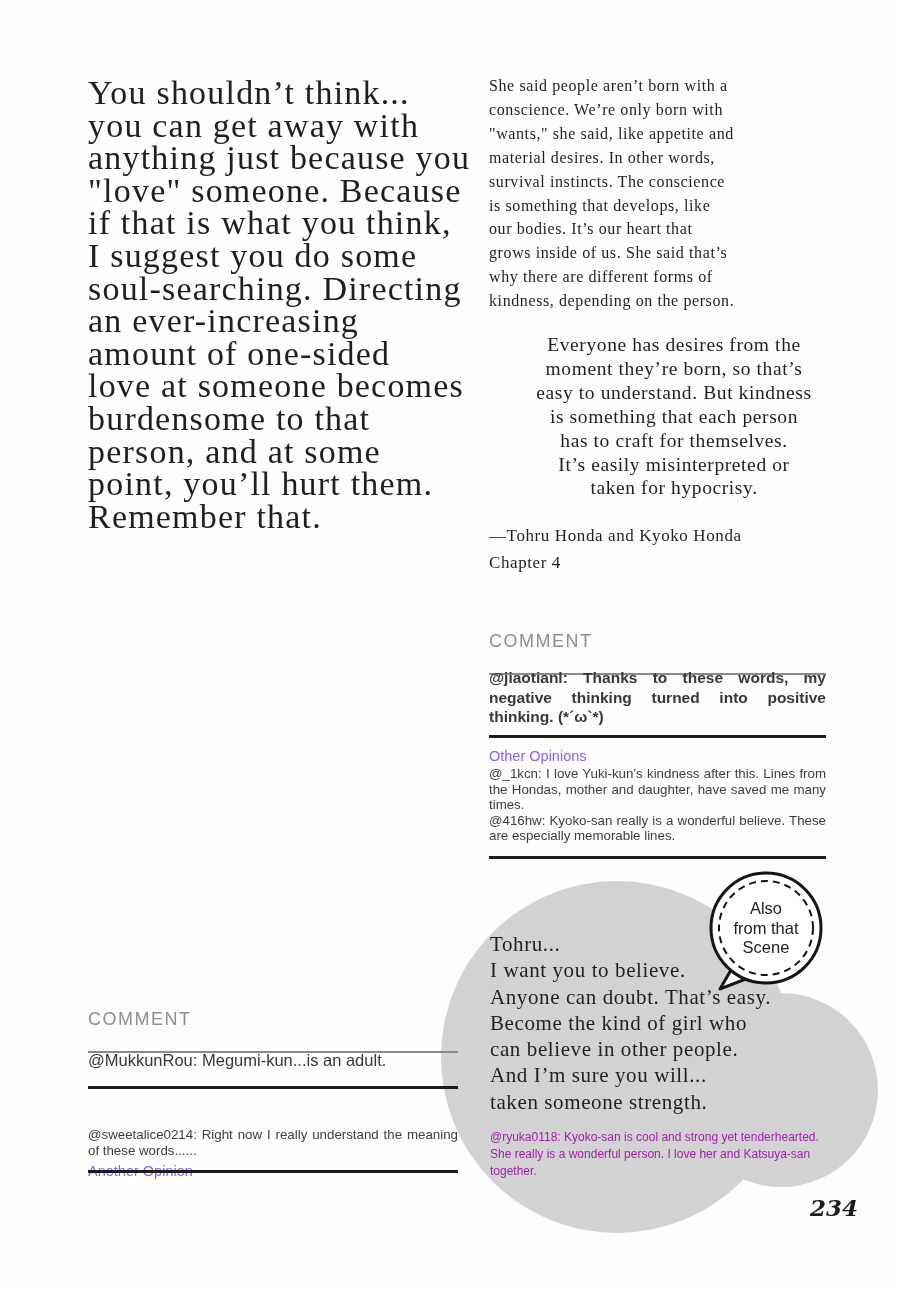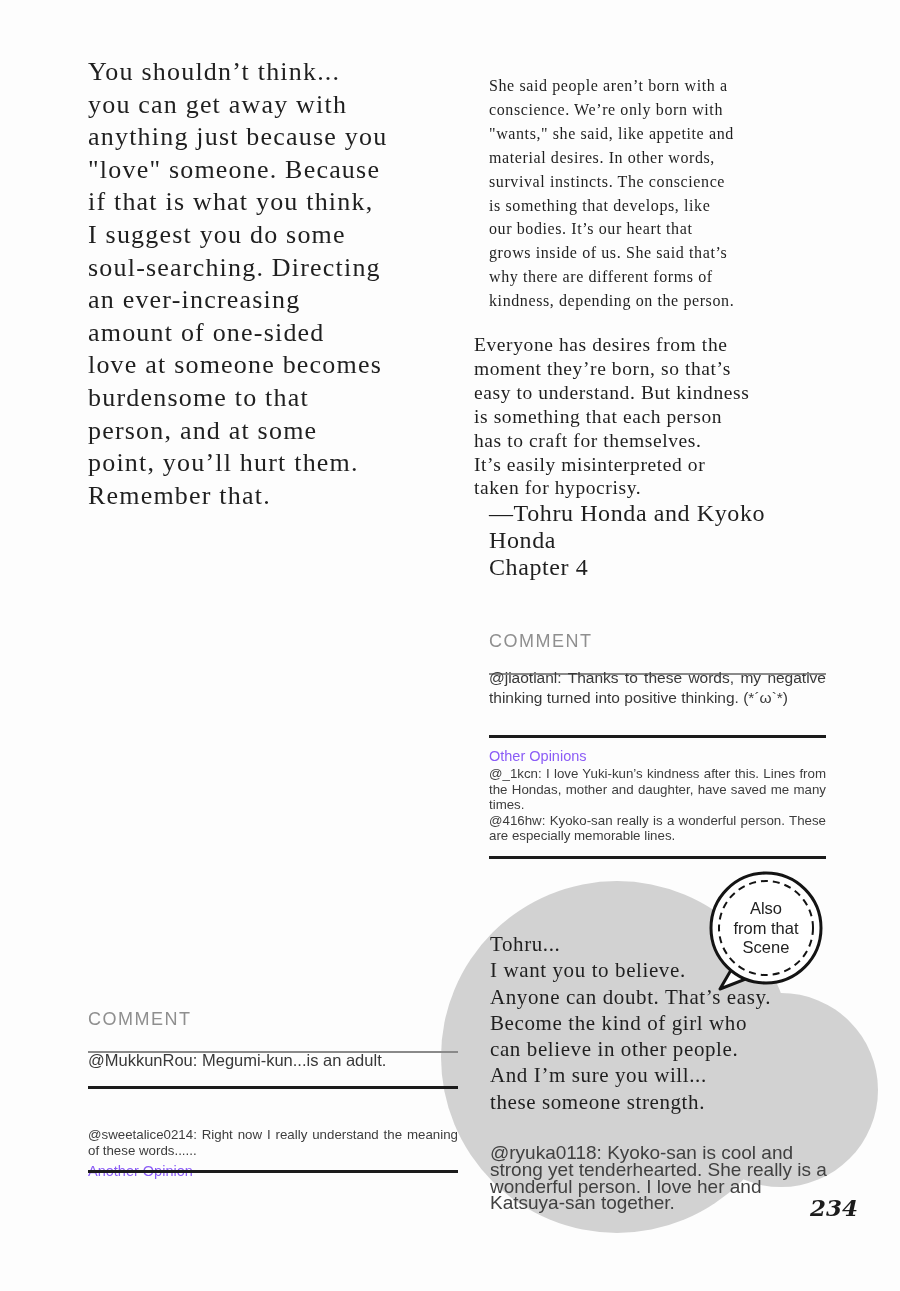--- a/index.html
+++ b/index.html
@@ -15,44 +15,44 @@
   }
   .serif {
     font-family: "Liberation Serif", "DejaVu Serif", serif;
     color: #1f1f1f;
   }
   .pre { white-space: pre-line; }
   .abs { position: absolute; }
 
   
   .quote-left {
-    left: 88px; top: 56px; width: 386px;
-    font-size: 26px; line-height: 32.6px; letter-spacing: 1.2px;
+    left: 88px; top: 77px; width: 386px;
+    font-size: 34px; line-height: 32.6px; letter-spacing: 1.2px;
   }
   .attr-left { left: 88px; top: 543px; width: 386px;
     font-size: 20.5px; line-height: 25px; letter-spacing: 0.8px; }
 
   .quote-right-1 { left: 489px; top: 74px; width: 346px;
     font-size: 16px; line-height: 23.9px; letter-spacing: 0.6px; }
-  .quote-right-2 { left: 474px; top: 333px; width: 346px;
-    font-size: 19.5px; line-height: 23.9px; letter-spacing: 0.6px; }
-  .attr-right { left: 489px; top: 500px; width: 346px;
-    font-size: 24px; line-height: 27px; letter-spacing: 0.6px; }
+  .quote-right-2 { left: 501px; top: 333px; width: 346px;
+    font-size: 19.5px; line-height: 23.9px; letter-spacing: 0.6px; text-align: center; }
+  .attr-right { left: 489px; top: 522px; width: 346px;
+    font-size: 17px; line-height: 27px; letter-spacing: 0.6px; }
 
   
   .comment-header {
     font-size: 18px; letter-spacing: 1.5px; color: #8f8f8f;
     border-bottom: 2px solid #8a8a8a; padding-bottom: 21px;
   }
   .hdr-right { left: 489px; top: 631px; width: 337px; }
   .hdr-left  { left: 88px;  top: 1009px; width: 370px; }
 
   .comment-body { font-size: 15.5px; line-height: 19.6px; color: #383838;
     text-align: justify; }
-  .body-right { left: 489px; top: 668px; width: 337px; }
+  .body-right { left: 489px; top: 668px; width: 337px; font-weight: bold; }
   .body-left  { left: 88px; top: 1051px; width: 372px;
     font-size: 16.5px; text-align: left; white-space: nowrap; }
 
   .rule-thick { border-top: 3px solid #1b1b1b; height: 0; }
   .rt-1 { left: 489px; top: 735px; width: 337px; }
   .rt-2 { left: 489px; top: 856px; width: 337px; }
   .rt-3 { left: 88px;  top: 1086px; width: 370px; }
   .rt-4 { left: 88px;  top: 1170px; width: 370px; }
 
   .opinion-header { font-size: 14.5px; color: #8b5cf6; }
@@ -65,21 +65,21 @@
   .ob-left  { left: 88px;  top: 1127px; width: 370px; }
 
   
   .gray-circle { border-radius: 50%; background: #d2d2d2; }
   .gc-big   { left: 441px; top: 881px; width: 352px; height: 352px; }
   .gc-small { left: 684px; top: 993px; width: 194px; height: 194px; }
 
   .scene-quote { left: 490px; top: 931px; width: 345px;
     font-size: 21px; line-height: 26.3px; letter-spacing: 0.6px; z-index: 3; }
   .scene-comment { left: 490px; top: 1129px; width: 338px;
-    font-size: 19px; line-height: 16.8px; color: #404040; z-index: 3; margin-top: 16px; }
+    font-size: 12px; line-height: 16.8px; color: #a21caf; z-index: 3; }
 
   .bubble-svg { left: 702px; top: 866px; z-index: 2; }
   .bubble-label { left: 711px; top: 899px; width: 110px; z-index: 3;
     font-size: 16.5px; line-height: 19.5px; text-align: center; color: #222; }
 
   .page-number { left: 788px; top: 1194px; width: 70px; text-align: right;
     font-family: "DejaVu Serif", serif; font-style: italic; font-weight: bold;
     font-size: 23px; color: #1c1c1c; }
 
   .layer-text { z-index: 1; }
@@ -132,21 +132,21 @@
     <div>—Tohru Honda and Kyoko Honda</div>
     <div>Chapter 4</div>
   </div>
 
   <div class="abs comment-header hdr-right layer-text">COMMENT</div>
   <div class="abs comment-body body-right layer-text">@jiaotianl: Thanks to these words, my negative thinking turned into positive thinking. (*´ω`*)</div>
   <div class="abs rule-thick rt-1 layer-text"></div>
   <div class="abs opinion-header oh-right layer-text">Other Opinions</div>
   <div class="abs opinion-body ob-right layer-text">
     <p>@_1kcn: I love Yuki-kun’s kindness after this. Lines from the Hondas, mother and daughter, have saved me many times.</p>
-    <p>@416hw: Kyoko-san really is a wonderful person. These are especially memorable lines.</p>
+    <p>@416hw: Kyoko-san really is a wonderful believe. These are especially memorable lines.</p>
   </div>
   <div class="abs rule-thick rt-2 layer-text"></div>
 
   <div class="abs gray-circle gc-big"></div>
   <div class="abs gray-circle gc-small"></div>
 
   <svg class="abs bubble-svg" width="130" height="130" viewBox="0 0 130 130">
     <polygon points="18,123 36,92 62,106" fill="#ffffff" stroke="#141414" stroke-width="3" stroke-linejoin="round"></polygon>
     <circle cx="64" cy="62" r="55" fill="#ffffff" stroke="#141414" stroke-width="3"></circle>
     <circle cx="64" cy="62" r="47" fill="none" stroke="#141414" stroke-width="2" stroke-dasharray="7 5"></circle>
@@ -154,18 +154,18 @@
   <div class="abs pre bubble-label">Also
 from that
 Scene</div>
 
   <div class="abs serif pre scene-quote">Tohru...
 I want you to believe.
 Anyone can doubt. That’s easy.
 Become the kind of girl who
 can believe in other people.
 And I’m sure you will...
-these someone strength.</div>
+taken someone strength.</div>
   <div class="abs scene-comment">@ryuka0118: Kyoko-san is cool and strong yet tenderhearted. She really is a wonderful person. I love her and Katsuya-san together.</div>
 
   <div class="abs page-number">234</div>
 
 </div>
 
 </body></html>

